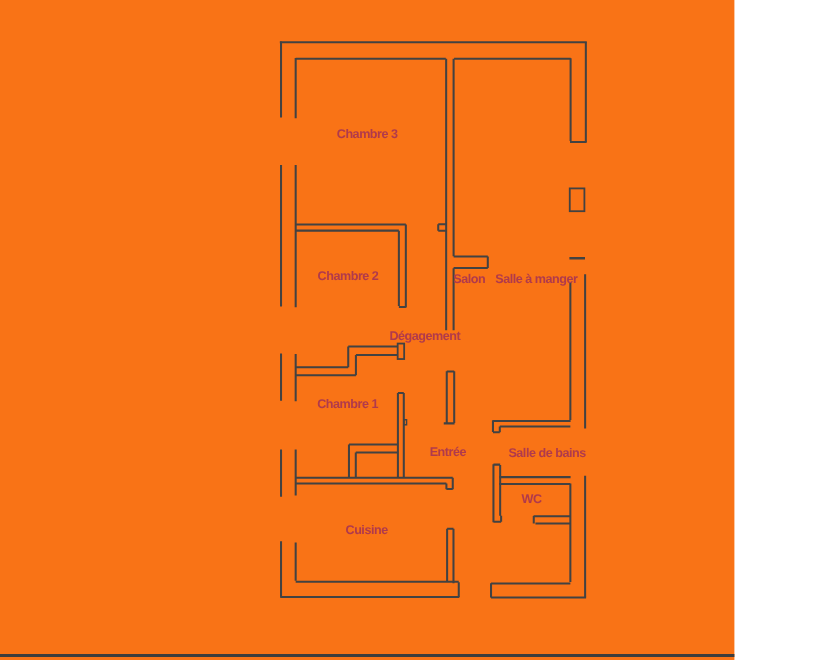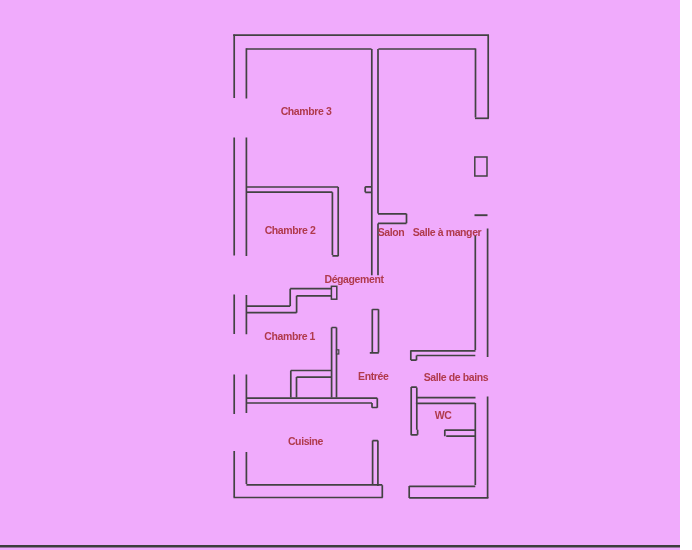--- a/index.html
+++ b/index.html
@@ -1,16 +1,16 @@
 <!DOCTYPE html>
 <html><head>
 <meta charset="utf-8">
 <style>
 html,body{margin:0;padding:0;background:#ffffff;}
-#page{position:relative;width:680px;height:550px;background:#f0abfc;overflow:hidden;}
+#page{position:relative;width:612px;height:550px;background:#f97316;overflow:hidden;}
 svg{position:absolute;left:0;top:0;}
 text{font-family:"Liberation Sans",sans-serif;font-weight:bold;fill:#b03a4c;letter-spacing:-0.4px;}
 </style>
 </head>
 <body>
 
 <div id="page">
 <svg width="692" height="550" viewBox="0 0 692 550" fill="none" stroke="#424242" stroke-width="1.7">
 
 <path d="M 233.2,35.2 H 489"></path>

